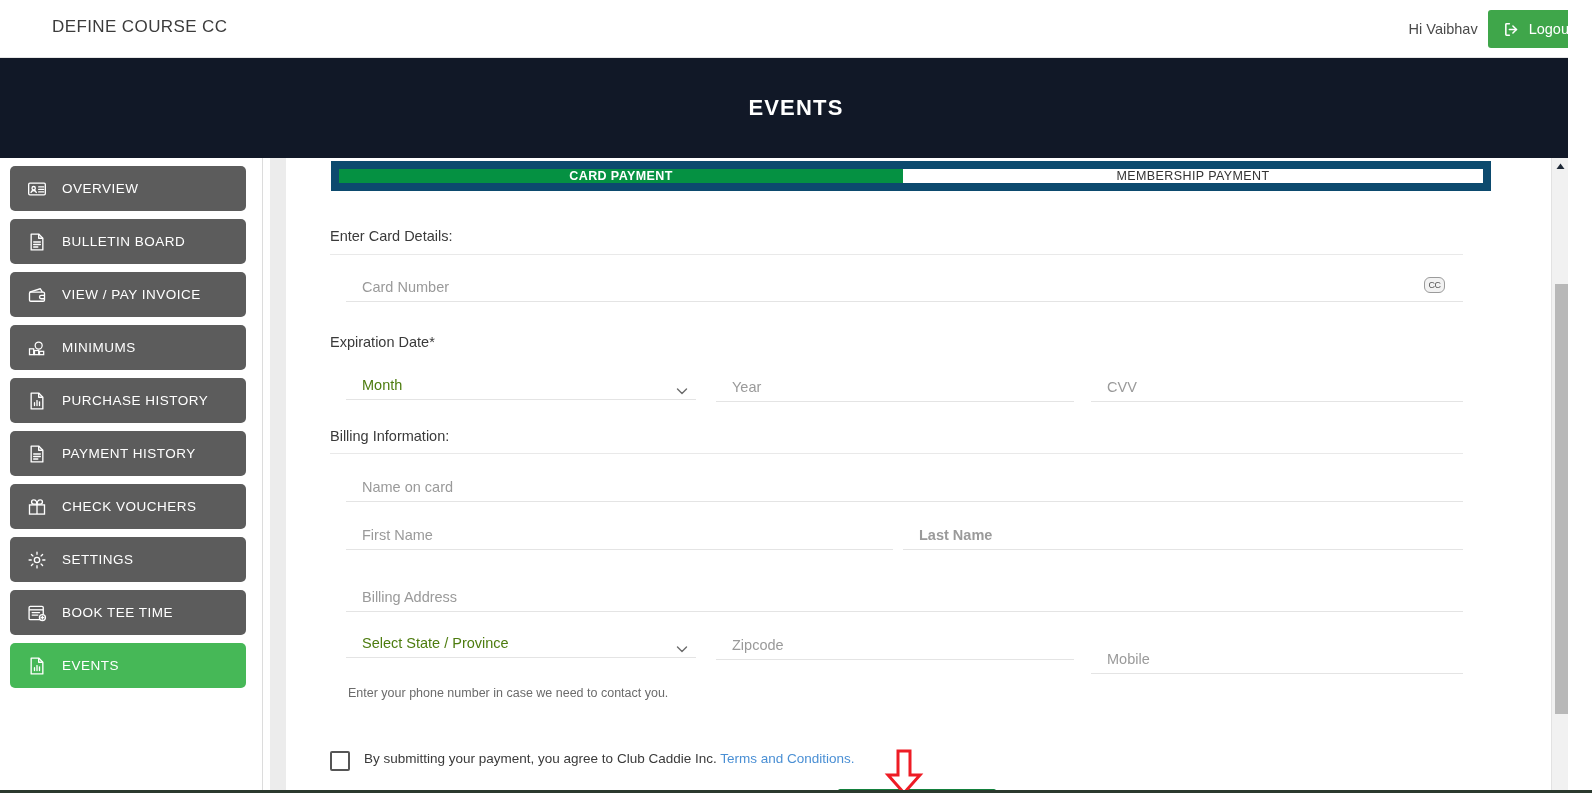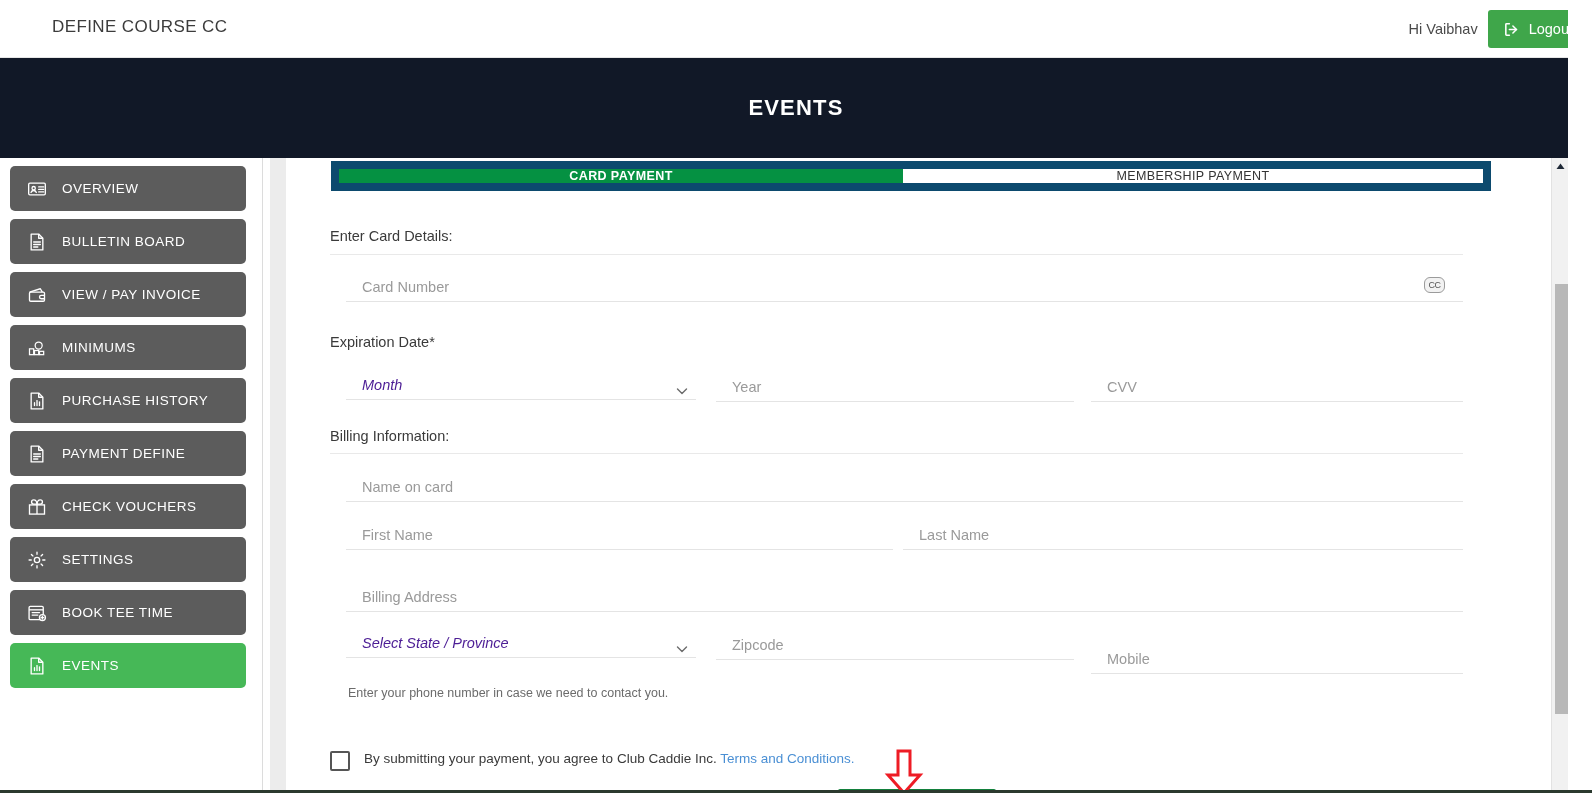--- a/index.html
+++ b/index.html
@@ -213,21 +213,21 @@
     height: 34px;
   }
   .field .ph {
     position: absolute;
     left: 16px;
     bottom: 6px;
     font-size: 14.5px;
     color: #9a9a9a;
     white-space: nowrap;
   }
-  .field.select .ph { color: #4c1d95; font-style: italic; }
+  .field.select .ph { color: #4d7c0f; }
   .chev {
     position: absolute;
     right: 8px;
     bottom: 10px;
     width: 12px; height: 8px;
   }
   .cc-badge {
     position: absolute;
     right: 18px;
     bottom: 8px;
@@ -437,21 +437,21 @@
         <div class="nav-item">
           <span class="nav-icon">
             <svg width="20" height="20" viewBox="0 0 24 24" fill="none" stroke="#fff" stroke-width="1.6">
               <path d="M5 2.5h9l5 5v14H5z" stroke-linejoin="round"></path>
               <path d="M14 2.5v5h5" stroke-linejoin="round"></path>
               <line x1="8" y1="12" x2="16" y2="12" stroke-linecap="round"></line>
               <line x1="8" y1="15" x2="16" y2="15" stroke-linecap="round"></line>
               <line x1="8" y1="18" x2="13" y2="18" stroke-linecap="round"></line>
             </svg>
           </span>
-          <span class="nav-label">PAYMENT DEFINE</span>
+          <span class="nav-label">PAYMENT HISTORY</span>
         </div>
         <div class="nav-item">
           <span class="nav-icon">
             <svg width="20" height="20" viewBox="0 0 24 24" fill="none" stroke="#fff" stroke-width="1.6">
               <rect x="3" y="9.5" width="18" height="11"></rect>
               <line x1="12" y1="9.5" x2="12" y2="20.5"></line>
               <path d="M12 9.5C12 6 10.5 3.5 8 3.5a2.5 2.5 0 0 0 0 5h4" stroke-linejoin="round"></path>
               <path d="M12 9.5C12 6 13.5 3.5 16 3.5a2.5 2.5 0 0 1 0 5h-4" stroke-linejoin="round"></path>
             </svg>
           </span>
@@ -541,21 +541,21 @@
         <div class="section-label" style="left:44px; top:222px;">Billing Information:</div>
         <div class="hr" style="left:44px; top:247px; width:1133px;"></div>
 
         <div class="field" style="left:60px; top:262px; width:1117px;">
           <span class="ph">Name on card</span>
         </div>
 
         <div class="field" style="left:60px; top:310px; width:547px;">
           <span class="ph">First Name</span>
         </div>
-        <div class="field" style="left:617px; top:310px; width:560px;">
+        <div class="field" style="left:617px; top:310px; width:560px;font-weight:bold;">
           <span class="ph">Last Name</span>
         </div>
 
         <div class="field" style="left:60px; top:372px; width:1117px;">
           <span class="ph">Billing Address</span>
         </div>
 
         <div class="field select" style="left:60px; top:418px; width:350px;">
           <span class="ph">Select State / Province</span>
           <span class="chev">

